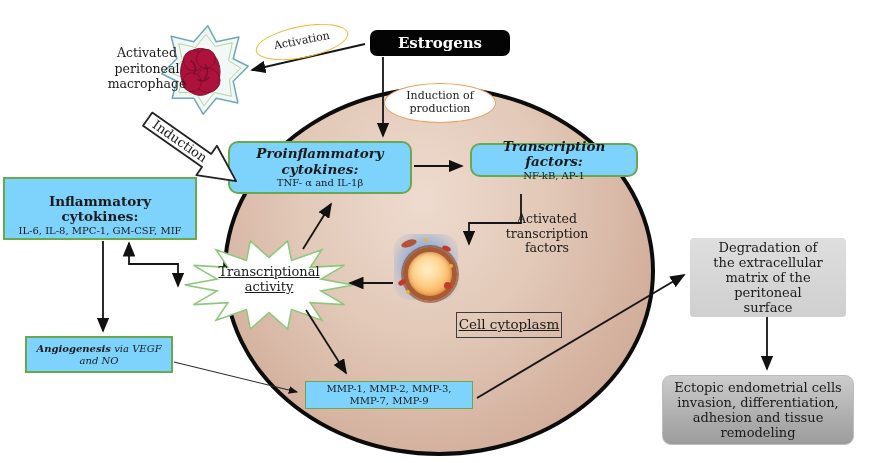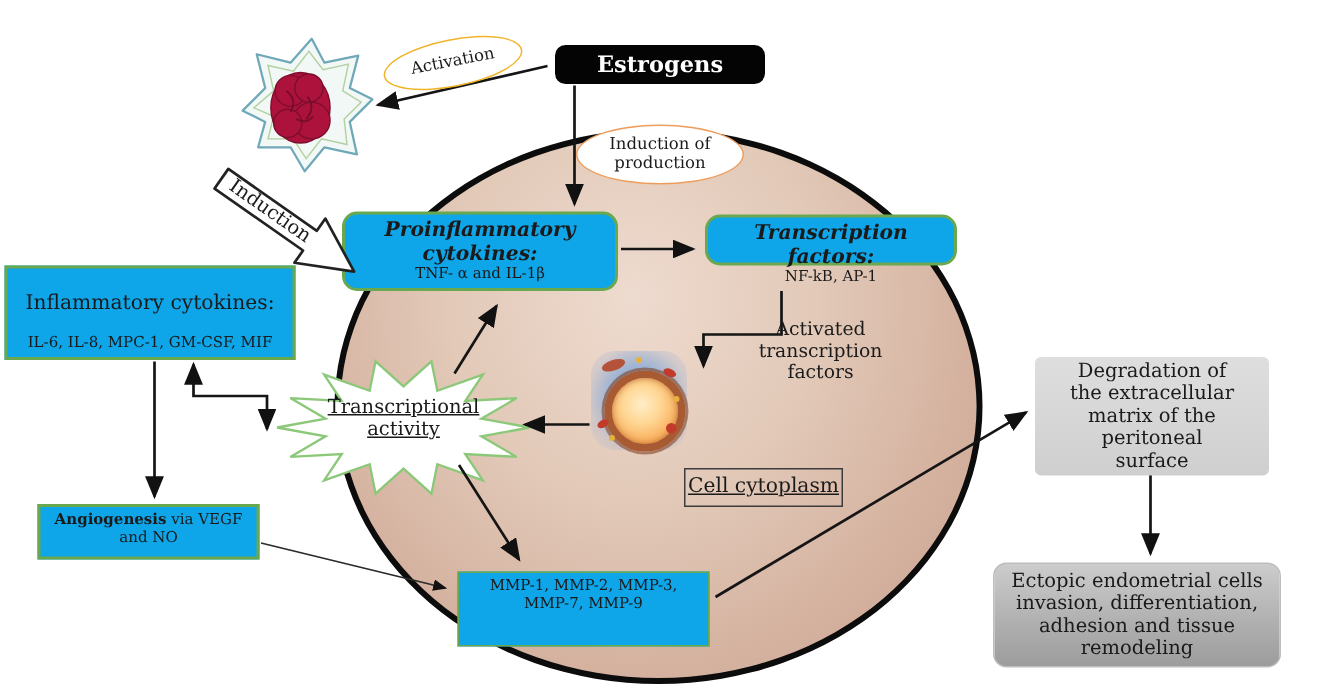--- a/index.html
+++ b/index.html
@@ -33,34 +33,34 @@
   .induction-wrap{left:146px;top:96px;width:112px;height:44px;transform:rotate(35deg);transform-origin:0 50%;z-index:5;}
   .induction-wrap svg{position:absolute;left:0;top:0;}
   .induction-label{position:absolute;left:0;top:0;width:82px;height:44px;line-height:44px;text-align:center;font-size:13px;}
   
   .ind-prod{
     left:384px;top:83px;width:112px;height:40px;border:1.6px solid #ed9e5d;border-radius:50%;
     background:#fff;font-size:11px;display:flex;align-items:center;justify-content:center;
     padding:0 8px;box-sizing:border-box;z-index:4;
   }
   .gbox{
-    background:#0ea5e9;border:2px solid #6aa84f;box-sizing:border-box;
-    display:flex;flex-direction:column;align-items:center;justify-content:space-between;
+    background:#7dd3fc;border:2px solid #6aa84f;box-sizing:border-box;
+    display:flex;flex-direction:column;align-items:center;justify-content:center;
     padding:3px 6px;
   }
   .round{border-radius:10px;}
   .gbox .t{font-weight:bold;font-style:italic;font-size:13.5px;}
-  .gbox .tb{font-weight:normal;font-size:13.5px;margin-top:13px;}
+  .gbox .tb{font-weight:bold;font-size:13.5px;margin-top:13px;}
   .gbox .b{font-size:10px;}
   .proinf{left:228px;top:141px;width:184px;height:53px;}
   .trfac{left:470px;top:143px;width:168px;height:34px;}
   .inflam{left:3px;top:177px;width:194px;height:63px;border-width:2px;}
-  .angio{left:25px;top:336px;width:148px;height:37px;}
+  .angio{left:25px;top:336px;width:148px;height:37px;font-style:italic;}
   .angio .b .bold{font-weight:bold;}
-  .mmp{left:305px;top:381px;width:168px;height:50px;border-width:1.5px;}
+  .mmp{left:305px;top:381px;width:168px;height:28px;border-width:1.5px;}
   .acttf{left:496px;top:212px;width:102px;font-size:12.5px;z-index:4;}
   .starburst-svg{left:180px;top:236px;width:178px;height:98px;z-index:3;}
   .starburst-label{left:203px;top:264px;width:132px;font-size:13px;text-decoration:underline;z-index:4;}
   .cytoplasm{
     left:456px;top:312px;width:104px;height:24px;border:1px solid #3c3c3c;background:transparent;
     font-size:13.5px;line-height:22px;z-index:4;text-decoration:underline;
   }
   .degr{
     left:690px;top:238px;width:156px;min-height:50px;font-size:13px;
     background:linear-gradient(180deg,#dedede 0%,#d6d6d6 55%,#cfcfcf 100%);
@@ -98,20 +98,21 @@
     <polygon points="88,48 76,60 78,78 60,74 49,88 40,74 22,74 26,58 12,52 26,40 22,22 40,26 51,12 61,25 79,21 75,40" fill="none" stroke="#8fba72" stroke-width="1" opacity="0.65"></polygon>
     <g fill="#ad123c" stroke="#7d0e2e" stroke-width="1">
       <ellipse cx="45" cy="52" rx="21" ry="25"></ellipse>
       <circle cx="38" cy="40" r="11"></circle>
       <circle cx="53" cy="61" r="13"></circle>
       <circle cx="36" cy="63" r="10"></circle>
       <circle cx="51" cy="38" r="10"></circle>
     </g>
     <path d="M35,40 q8,6 3,15 M50,44 q6,8 -1,16 M42,60 q7,4 12,-2" fill="none" stroke="#6e0b28" stroke-width="1.4" opacity="0.8"></path>
   </svg>
+  <div class="abs node mac-label">Activated peritoneal macrophage</div>
 
   <div class="abs node activation">Activation</div>
 
   <div class="abs node estrogens">Estrogens</div>
 
   <div class="abs induction-wrap">
     <svg width="112" height="44" viewBox="0 0 112 44">
       <polygon points="2,14 74,14 74,4 110,22 74,40 74,30 2,30" fill="#ffffff" stroke="#222" stroke-width="1.8" stroke-linejoin="round"></polygon>
     </svg>
     <div class="induction-label">Induction</div>

